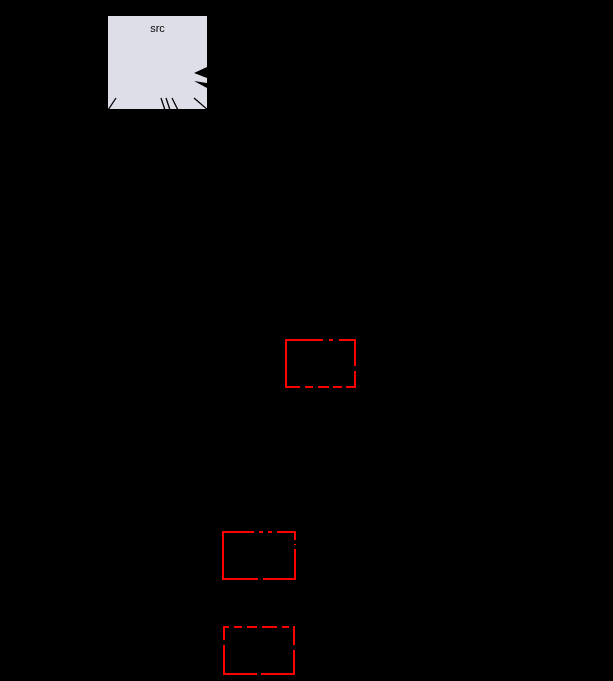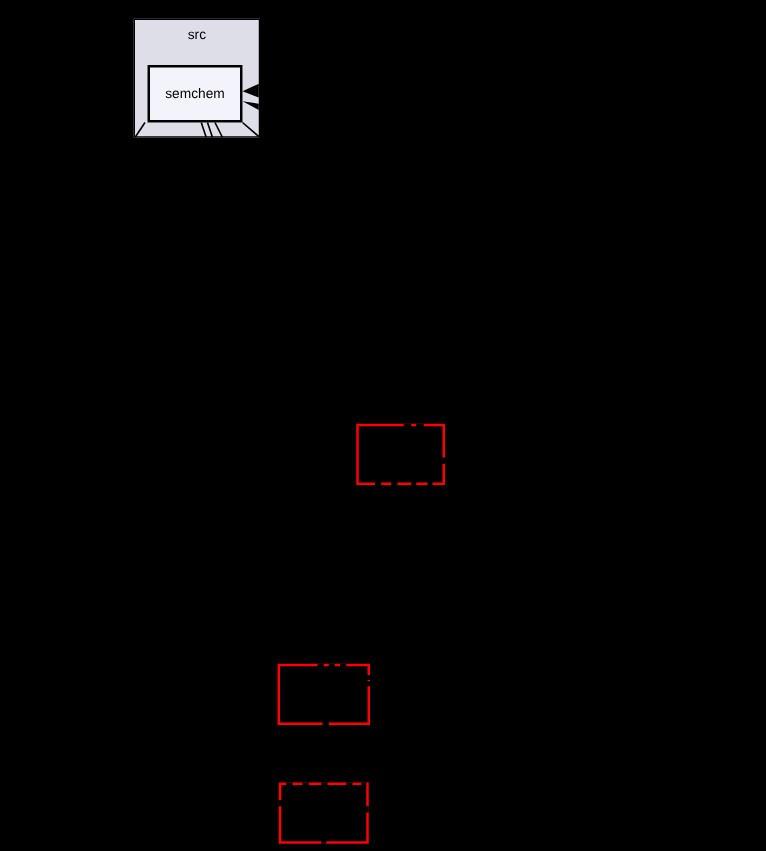--- a/index.html
+++ b/index.html
@@ -88,23 +88,20 @@
 </style>
 </head>
 <body>
 
 <div class="canvas">
 
   <div class="parent-dir">
     <div class="parent-dir-label">src</div>
   </div>
 
-  <div class="current-dir">
-    <span>semchem</span>
-  </div>
 
   <svg class="edges-overlay" width="101" height="95" viewBox="0 0 101 95">
 
     <polygon points="87,58 100,52 100,63" style="fill:var(--edge,#000000)"></polygon>
 
     <polygon points="87,66 100,68 100,73" style="fill:var(--edge,#000000)"></polygon>
 
     <line x1="9" y1="83" x2="1" y2="95" style="stroke:var(--edge,#000000);stroke-width:1.3"></line>
     <line x1="54" y1="83" x2="58" y2="95" style="stroke:var(--edge,#000000);stroke-width:1.3"></line>
     <line x1="59" y1="83" x2="63" y2="95" style="stroke:var(--edge,#000000);stroke-width:1.3"></line>

